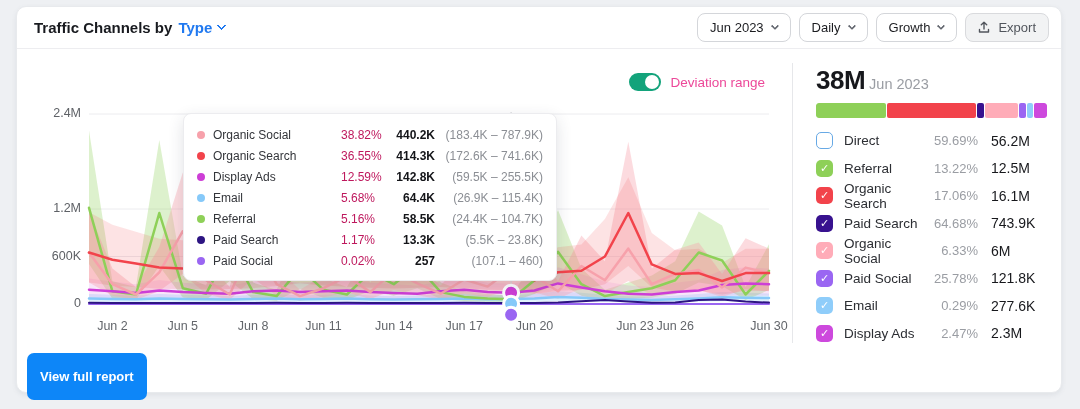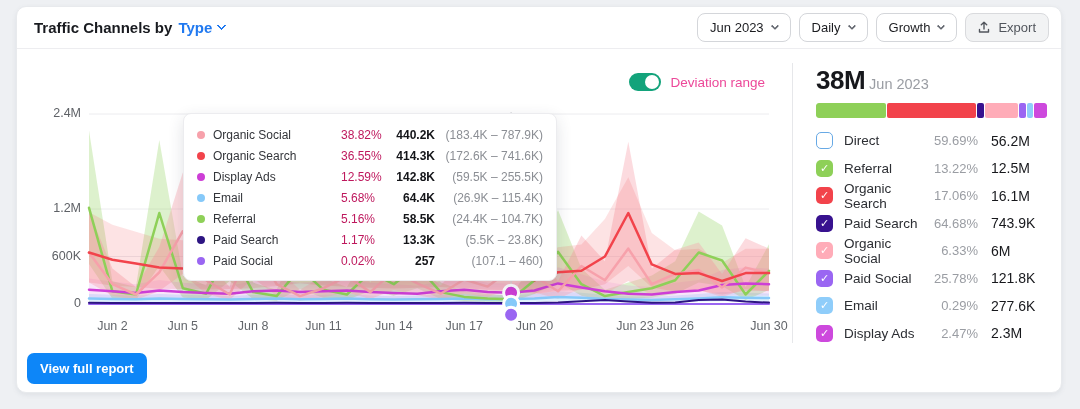--- a/index.html
+++ b/index.html
@@ -58,21 +58,21 @@
   .lrows { margin-top:9px; }
   .lrow { display:flex; align-items:center; height:27.5px; cursor:pointer; }
   .lbox { width:17px; height:17px; border-radius:5px; margin-right:11px; display:flex; align-items:center;
           justify-content:center; color:#fff; font-size:11px; flex:none; }
   .lbox.unchecked { background:#fff; border:1.5px solid #67a9e5; }
   .lname { flex:1; font-size:13.5px; color:#2c2e33; }
   .lpct { width:52px; text-align:right; font-size:13px; color:#9a9da3; }
   .lval { width:56px; margin-left:13px; font-size:14px; color:#17181c; }
 
   .vfr { position:absolute; left:10px; top:346px; background:#0d86f8; color:#fff; border:none; cursor:pointer;
-         font-family:"Liberation Sans", sans-serif; font-weight:700; font-size:13px; border-radius:7px; padding:8px 13px; }
+         font-family:"Liberation Sans", sans-serif; font-weight:700; font-size:13px; border-radius:7px; padding:16px 13px; }
 </style>
 </head>
 <body>
 
 <div class="stage">
   <div class="card">
 
     <div class="header">
       <div class="title">
         <span>Traffic Channels by</span>

